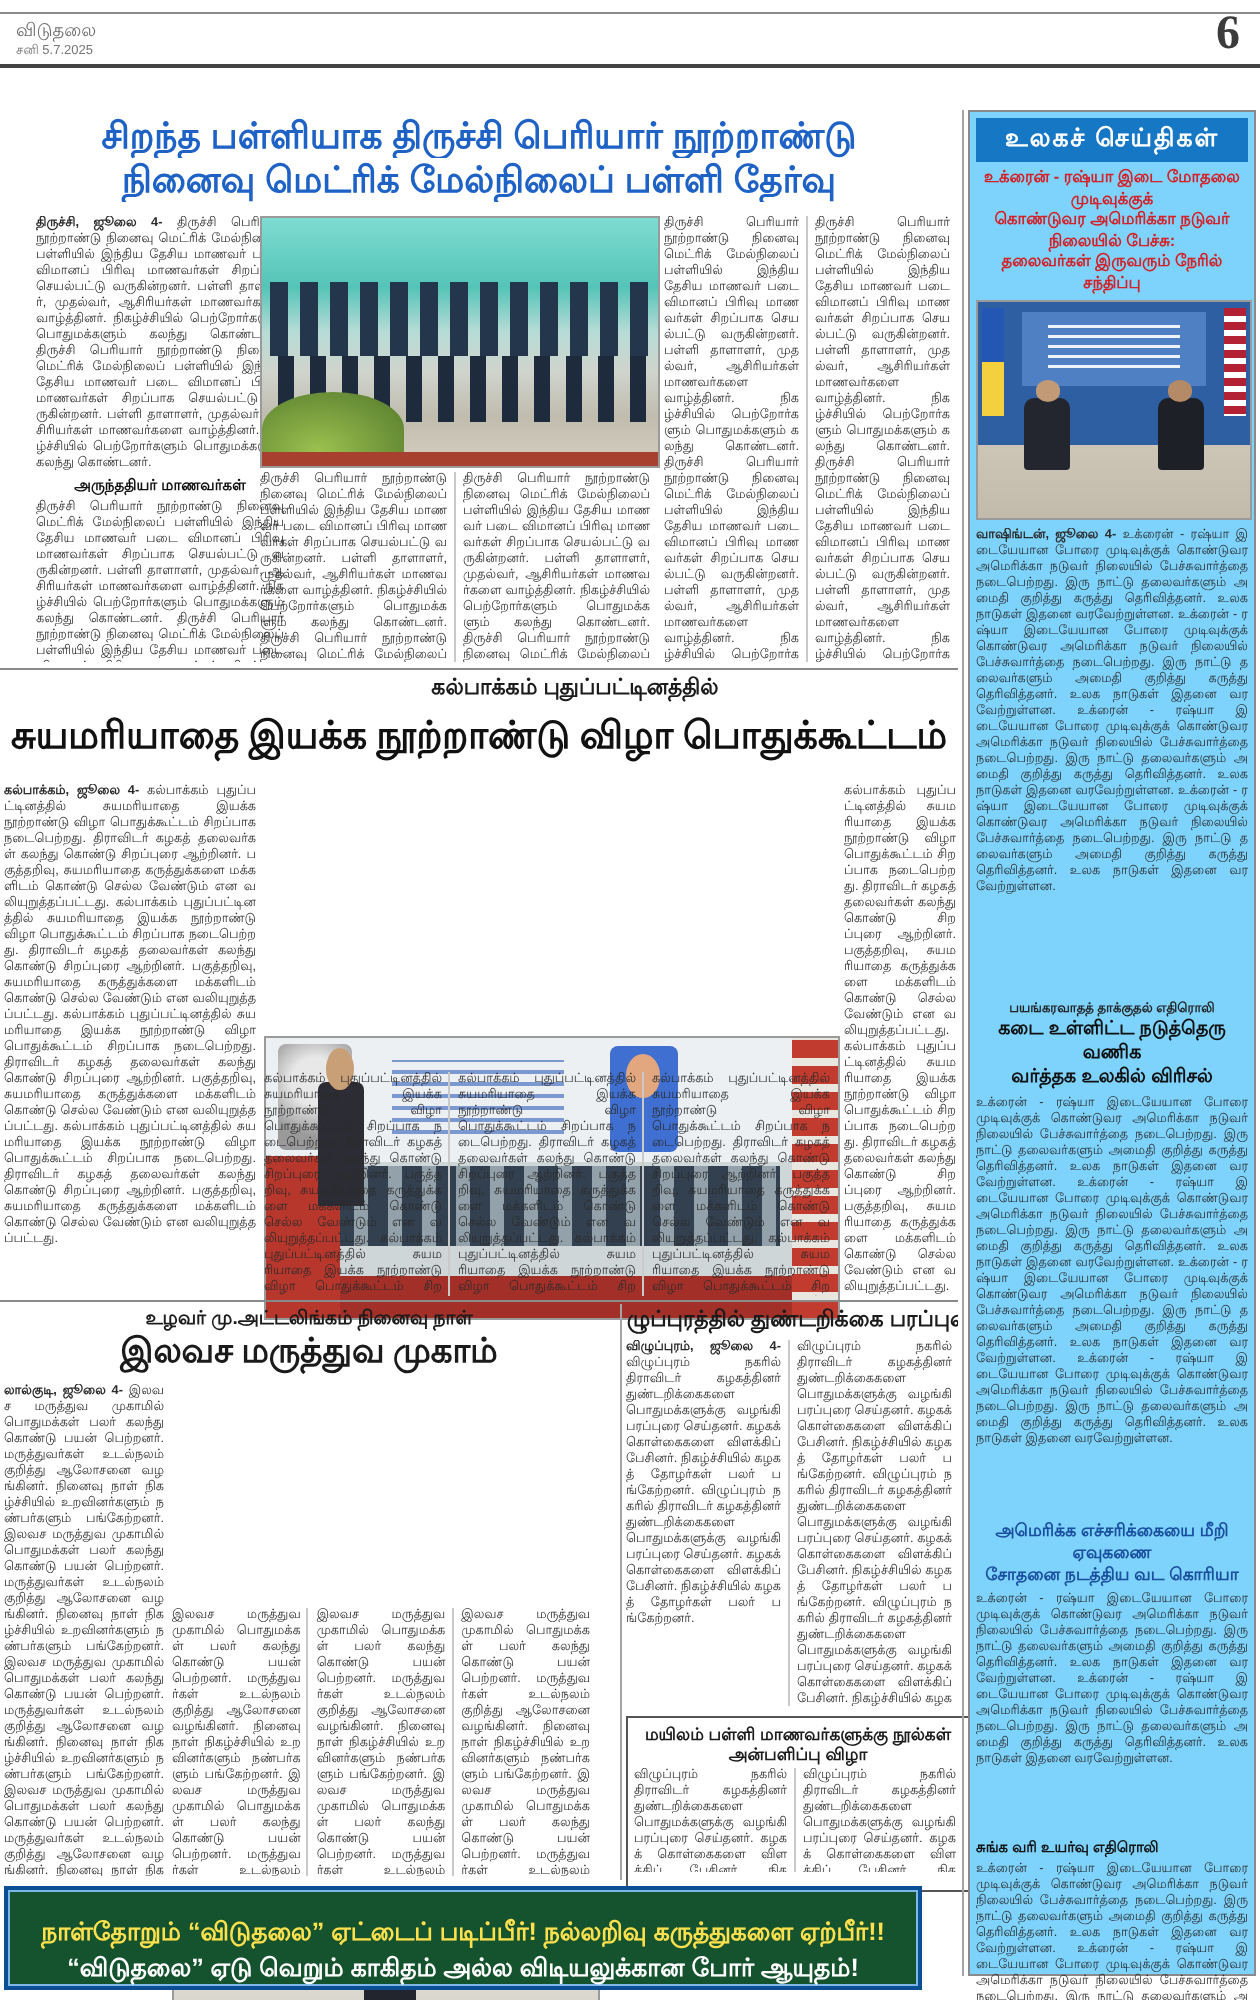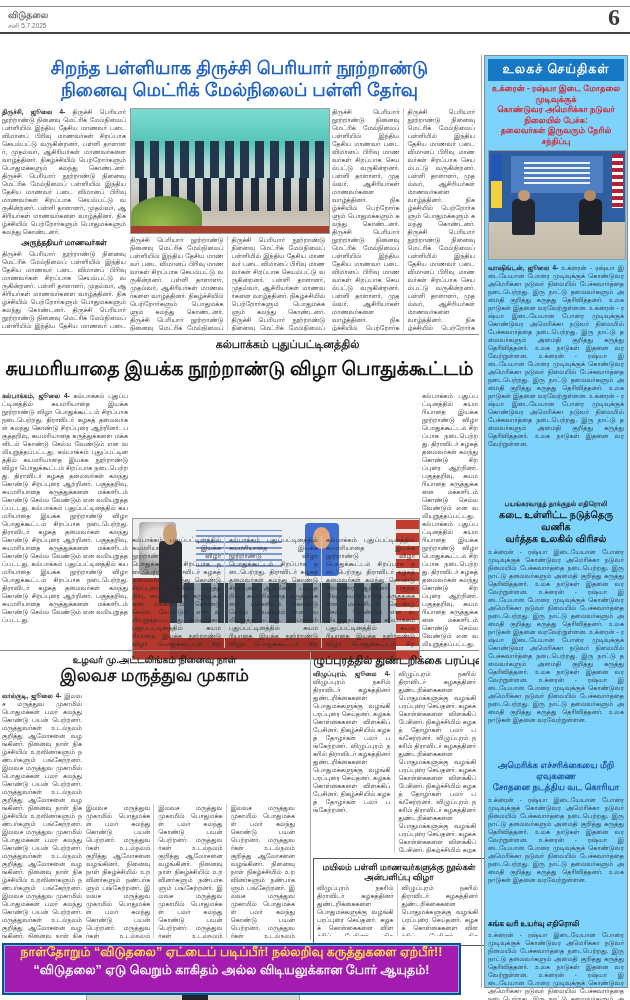--- a/index.html
+++ b/index.html
@@ -14,21 +14,21 @@
   .dl{font-weight:bold;}
   .cols{display:flex;}
   .cols .c{flex:1;overflow:hidden;padding:0 3px 0 4px;border-left:1px solid #c9c9c9;}
   .cols .c:first-child{border-left:none;padding-left:0;}
   .subh{font-weight:bold;font-size:7.5px;text-align:center;margin:3px 0;color:#111;}
   
   .hrule{position:absolute;background:#8a8a8a;height:1px;}
   .hrule.dark{background:#444;height:2px;}
   .vrule{position:absolute;background:#a5a5a5;width:1px;}
   
-  .masthead{font-size:9px;font-weight:bold;color:#6b6b6b;}
+  .masthead{font-size:9px;font-weight:normal;color:#6b6b6b;}
   .issuedate{font-size:6.5px;color:#757575;}
   .pagenum{font-size:24px;font-weight:bold;color:#3c3c3c;}
   
   .kicker1{font-size:14px;font-weight:bold;}
   .hl-blue{font-size:18px;line-height:21px;font-weight:bold;color:#1e62c6;}
   .kicker2{font-size:11px;font-weight:bold;margin-left:48px;}
   .hl-a2{font-size:19px;font-weight:bold;color:#111;}
   .kicker3{font-size:9.5px;font-weight:bold;}
   .hl-a3{font-size:17px;font-weight:bold;}
   .hl-a4{font-size:11px;font-weight:bold;}
@@ -40,22 +40,22 @@
   .sb-head{background:#1677c4;color:#ffffff;font-weight:bold;font-size:12.5px;
            letter-spacing:1px;text-align:center;padding:3px 0;}
   .sb-red{color:#d42027;font-weight:bold;font-size:8.2px;line-height:10.5px;text-align:center;}
   .sb-sub1{font-weight:bold;font-size:9.5px;line-height:12px;text-align:center;color:#101010;}
   .sb-sub2{font-weight:bold;font-size:8.6px;line-height:11px;text-align:center;color:#1a4fa0;}
   .sb-kick{font-weight:bold;font-size:6.6px;text-align:center;color:#222;}
   .sb-sub3{font-weight:bold;font-size:7.4px;color:#111;}
   
   .boxart{border:1px solid #555;}
   
-  .banner{background:#a21caf;border:2px solid #0a4f94;box-shadow:inset 0 0 0 1px #7db7e8;
-          display:flex;flex-direction:column;justify-content:flex-start;gap:2px;}
+  .banner{background:#14532d;border:2px solid #0a4f94;box-shadow:inset 0 0 0 1px #7db7e8;
+          display:flex;flex-direction:column;justify-content:flex-end;gap:2px;}
   .banner .l1{color:#ffe14d;font-weight:bold;font-size:12.5px;}
   .banner .l2{color:#ffffff;font-weight:bold;font-size:12.5px;}
   
   .photo{position:relative;overflow:hidden;border:1px solid #9a9a9a;}
   .ph1{background:linear-gradient(180deg,#7edcd2 0%,#55c4b8 28%,#b7dcd6 46%,#cfd4cc 62%,#c0bcae 80%,#d6cfc0 100%);}
   .ph1 .row1{position:absolute;left:2%;right:2%;top:26%;height:30%;
      background:repeating-linear-gradient(90deg,#24364b 0 9px,rgba(36,54,75,0) 9px 15px);}
   .ph1 .row2{position:absolute;left:4%;right:2%;top:56%;height:26%;
      background:repeating-linear-gradient(90deg,#1d2b3d 0 8px,rgba(29,43,61,0) 8px 16px);}
   .ph1 .foliage{position:absolute;left:0;bottom:0;width:36%;height:30%;
@@ -107,21 +107,21 @@
   <div class="abs pagenum serif" style="right:10px;top:4px;">6</div>
   <div class="hrule dark abs" style="left:0;top:32px;width:630px;"></div>
 
   <div class="abs hl-blue clip" style="left:0;top:58px;width:479px;">
       <span>சிறந்த பள்ளியாக திருச்சி பெரியார் நூற்றாண்டு</span>
     </div>
   <div class="abs hl-blue clip" style="left:0;top:80px;width:479px;">
       <span>நினைவு மெட்ரிக் மேல்நிலைப் பள்ளி தேர்வு</span>
     </div>
 
-  <div class="abs bodytxt" style="left:2px;top:108px;width:124px;height:223px;">
+  <div class="abs bodytxt" style="left:18px;top:108px;width:124px;height:223px;">
     <span class="dl">திருச்சி, ஜூலை 4-</span>
     <span>திருச்சி பெரியார் நூற்றாண்டு நினைவு மெட்ரிக் மேல்நிலைப் பள்ளியில் இந்திய தேசிய மாணவர் படை விமானப் பிரிவு மாணவர்கள் சிறப்பாக செயல்பட்டு வருகின்றனர். பள்ளி தாளாளர், முதல்வர், ஆசிரியர்கள் மாணவர்களை வாழ்த்தினர். நிகழ்ச்சியில் பெற்றோர்களும் பொதுமக்களும் கலந்து கொண்டனர். திருச்சி பெரியார் நூற்றாண்டு நினைவு மெட்ரிக் மேல்நிலைப் பள்ளியில் இந்திய தேசிய மாணவர் படை விமானப் பிரிவு மாணவர்கள் சிறப்பாக செயல்பட்டு வருகின்றனர். பள்ளி தாளாளர், முதல்வர், ஆசிரியர்கள் மாணவர்களை வாழ்த்தினர். நிகழ்ச்சியில் பெற்றோர்களும் பொதுமக்களும் கலந்து கொண்டனர். </span>
     <div class="subh">அருந்ததியர் மாணவர்கள்</div>
     <span>திருச்சி பெரியார் நூற்றாண்டு நினைவு மெட்ரிக் மேல்நிலைப் பள்ளியில் இந்திய தேசிய மாணவர் படை விமானப் பிரிவு மாணவர்கள் சிறப்பாக செயல்பட்டு வருகின்றனர். பள்ளி தாளாளர், முதல்வர், ஆசிரியர்கள் மாணவர்களை வாழ்த்தினர். நிகழ்ச்சியில் பெற்றோர்களும் பொதுமக்களும் கலந்து கொண்டனர். திருச்சி பெரியார் நூற்றாண்டு நினைவு மெட்ரிக் மேல்நிலைப் பள்ளியில் இந்திய தேசிய மாணவர் படை விமானப் பிரிவு மாணவர்கள் சிறப்பாக செயல்பட்டு வருகின்றனர். பள்ளி தாளாளர், முதல்வர், ஆசிரியர்கள் மாணவர்களை வாழ்த்தினர். நிகழ்ச்சியில் பெற்றோர்களும் பொதுமக்களும் கலந்து கொண்டனர். </span>
   </div>
 
   <div class="photo ph1 abs" style="left:130px;top:108px;width:198px;height:124px;">
     <div class="row1"></div>
     <div class="row2"></div>
     <div class="foliage"></div>

